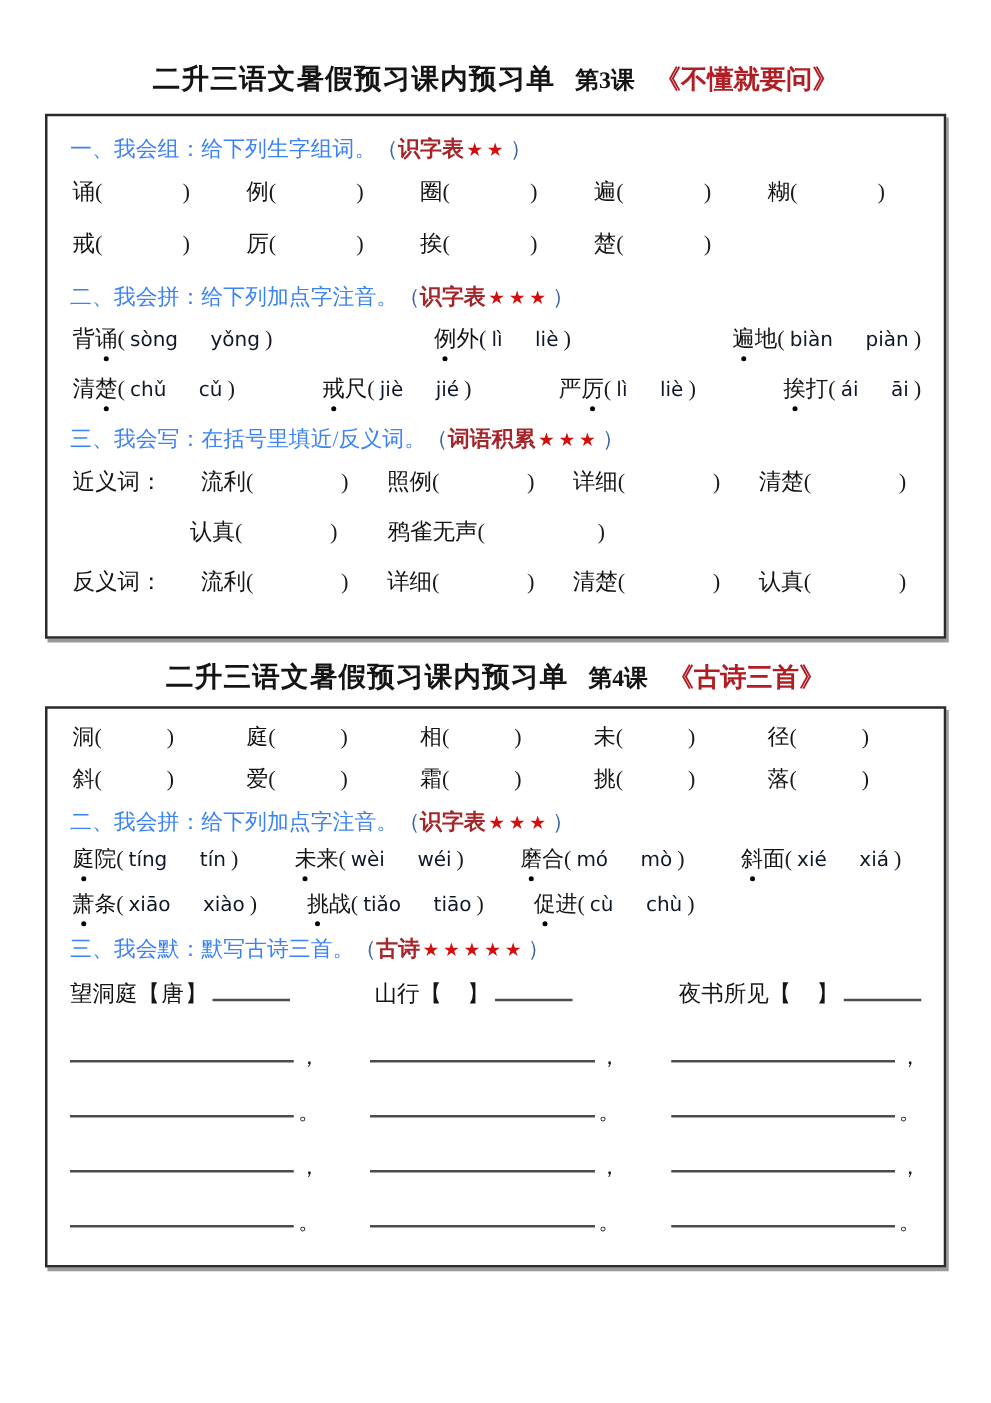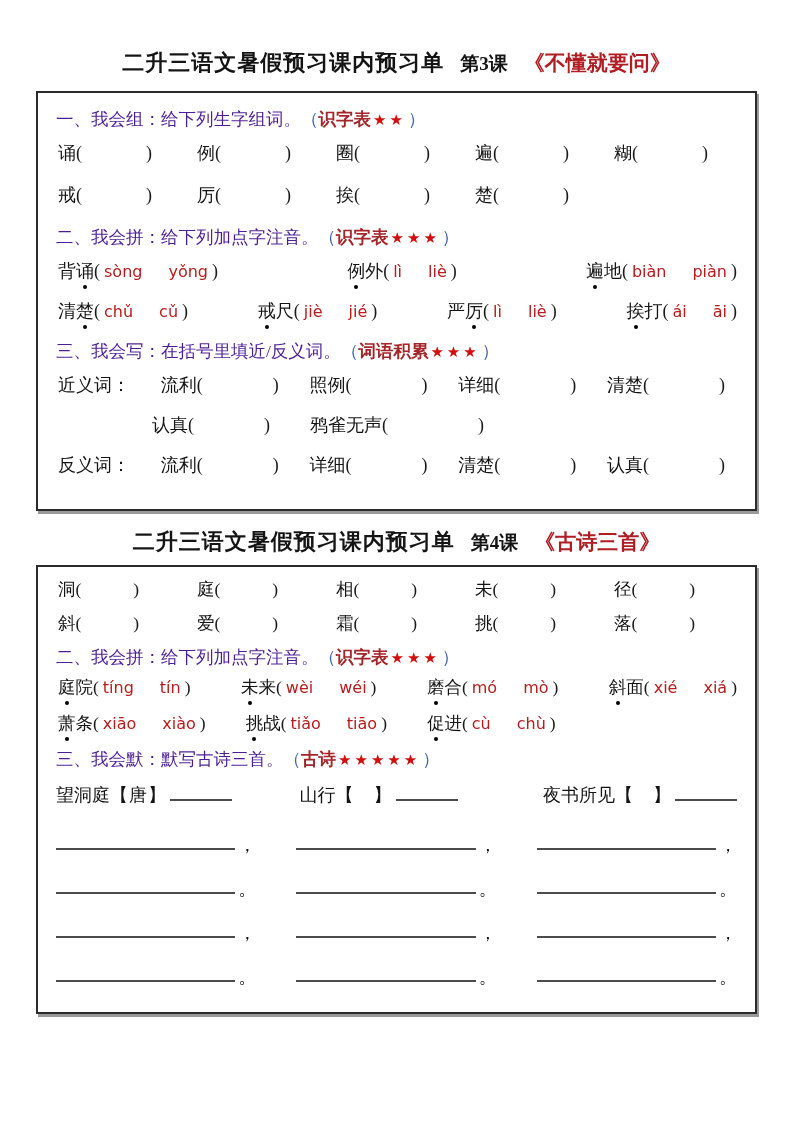--- a/index.html
+++ b/index.html
@@ -6,38 +6,38 @@
   body{width:793px;height:1122px;font-family:"Liberation Serif","DejaVu Serif",serif;color:#141414;overflow:hidden;}
   .page{padding:48px 36px 0 36px;box-sizing:border-box;}
   .title-row{display:flex;align-items:baseline;justify-content:center;gap:16px;white-space:nowrap;}
   .t-main{font-size:22px;font-weight:bold;letter-spacing:1px;}
   .t-lesson{font-size:19px;font-weight:bold;}
   .t-name{font-size:21px;font-weight:bold;color:#b01e24;}
   .box{border:2px solid #2b2b2b;box-shadow:2px 3px 0 #9a9a9a;margin-top:13px;padding:10px 18px 16px 18px;box-sizing:border-box;background:#fff;}
   .box2{padding:8px 18px 30px 18px;margin-top:8px;}
   .hd{font-size:17.5px;margin:4px 0 10px 0;white-space:nowrap;}
   .box2 .hd{margin:2px 0 6px 0;}
-  .hd-blue{color:#4c1d95;}
+  .hd-blue{color:#3b82f6;}
   .hd-paren{color:#3f64a5;}
   .hd-tag{color:#a3262a;font-weight:bold;}
   .hd-stars{color:#d10f0f;font-size:15px;letter-spacing:3px;margin:0 2px;}
   .zrow{display:flex;font-size:18px;margin:8px 0 18px 2px;}
   .zrow .zi{width:139px;}
   .zrow .zi:last-child{width:auto;}
   .box2 .zrow{font-size:17.5px;margin:2px 0 10px 2px;}
   .pn{color:#1a1a1a;}
   .bk{display:inline-block;}
   .w64{width:64px;}
   .w52{width:52px;}
   .w70{width:70px;}
   .w90{width:90px;}
   .pyrow{display:flex;justify-content:space-between;align-items:baseline;font-size:18px;margin:10px 0 16px 2px;}
-  .box2 .pyrow{margin:6px 0 12px 2px;font-size:17.5px;}
+  .box2 .pyrow{margin:6px 16px 12px 2px;font-size:17.5px;}
   .pyrow.gaps{justify-content:flex-start;gap:40px;}
-  .py{font-family:"DejaVu Sans",sans-serif;color:#b91c1c;font-size:16px;padding:0 4px;}
+  .py{font-family:"DejaVu Sans",sans-serif;color:#0f172a;font-size:16px;padding:0 4px;}
   .py2{margin-left:18px;}
   .hz{display:inline-block;}
   .dot{position:relative;}
   .dot::after{content:"";position:absolute;left:50%;bottom:-6px;transform:translateX(-50%);width:4px;height:4px;border-radius:50%;background:#000;}
   .wrow{display:flex;justify-content:space-between;align-items:flex-start;font-size:18px;margin:10px 12px 16px 2px;}
   .wrow.indent{justify-content:flex-start;gap:40px;margin-left:96px;}
   .wlabel{font-size:18px;}
   .phead{display:grid;grid-template-columns:1fr 1fr 1fr;column-gap:52px;font-size:18px;margin:12px 0 0 0;}
   .ph{display:flex;align-items:baseline;white-space:nowrap;}
   .au{display:inline-block;min-width:20px;text-align:center;}

